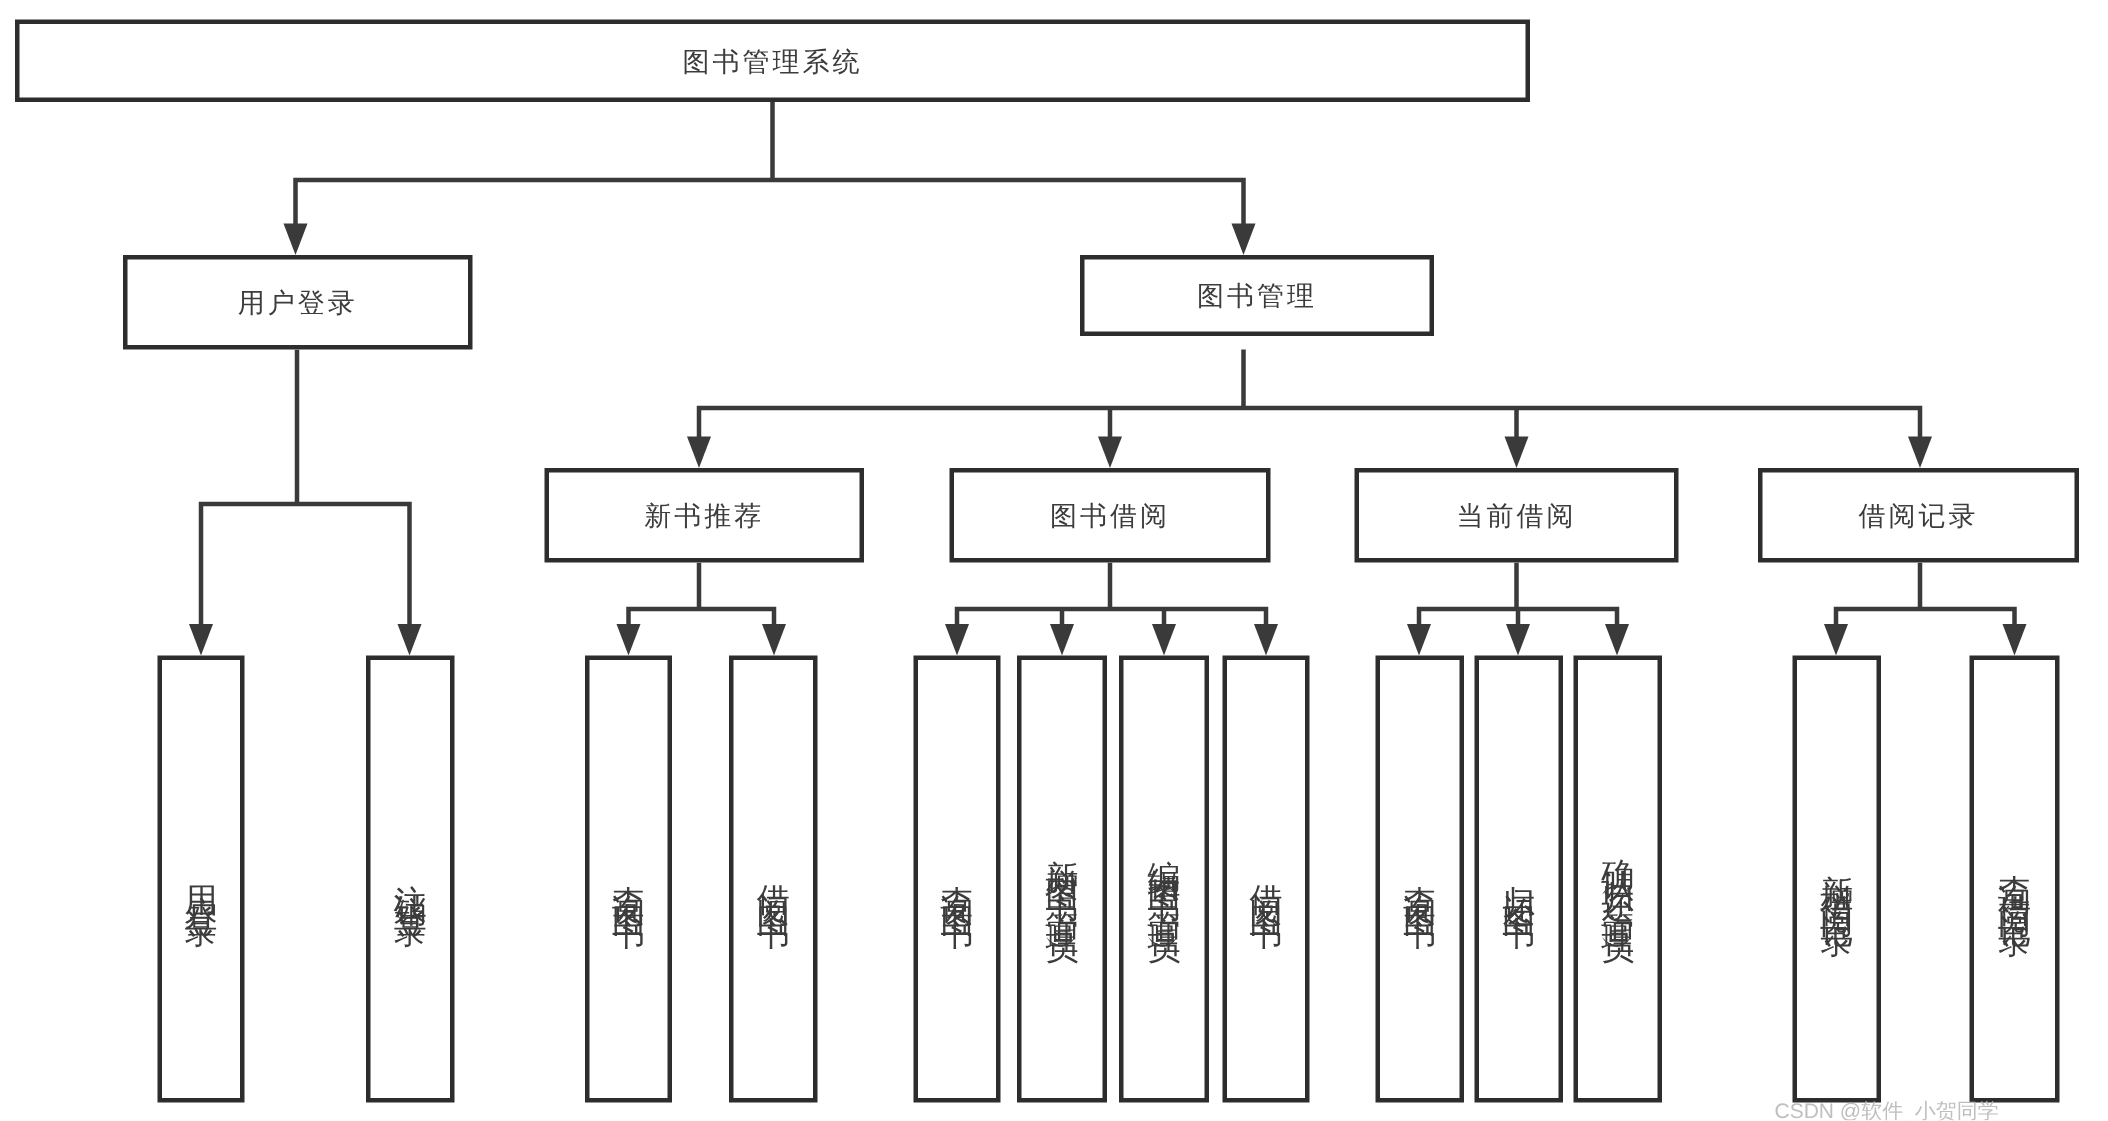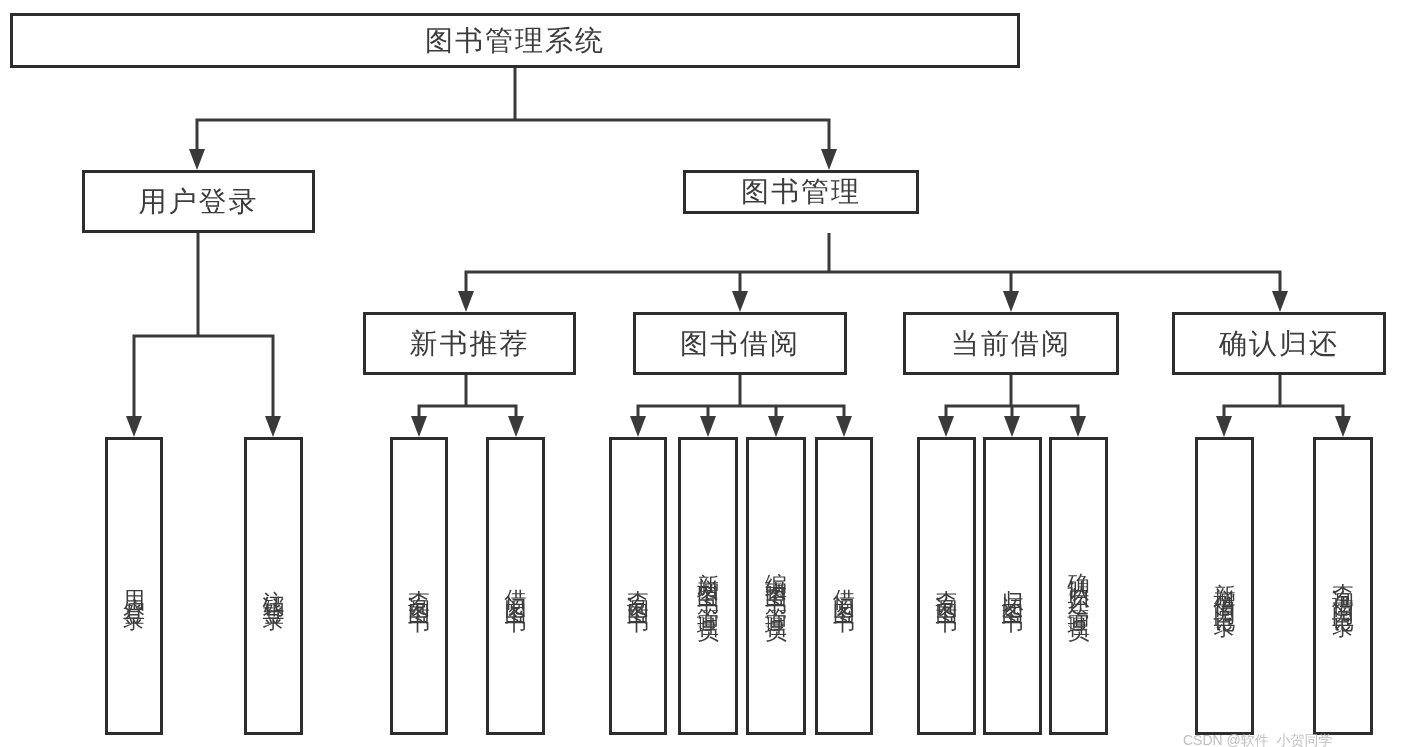--- a/index.html
+++ b/index.html
@@ -22,21 +22,21 @@
   .wires path{stroke:var(--line);stroke-width:3;fill:none;}
   .wires polygon{fill:var(--line);stroke:none;}
   .node{
     position:absolute;
     box-sizing:border-box;
     background:#fff;
     border:3px solid var(--border);
     display:flex;align-items:center;justify-content:center;
     z-index:2;
   }
-  .hlabel{font-size:28px;letter-spacing:2px;white-space:nowrap;}
+  .hlabel{font-size:18px;letter-spacing:2px;white-space:nowrap;}
   .vtext{
     writing-mode:vertical-rl;
     text-orientation:mixed;
     font-size:22px;
     letter-spacing:7px;
     line-height:1;
     max-height:284px;
   }
   .leaf{width:58px;top:437px;height:298px;}
   .watermark{
@@ -90,35 +90,35 @@
     <polygon points="1335,416 1351,416 1343,437"></polygon>
   </svg>
 
   <div class="node" style="left:10px;top:13px;width:1010px;height:55px">
     <span class="hlabel">图书管理系统</span>
   </div>
 
   <div class="node" style="left:82px;top:170px;width:233px;height:63px">
     <span class="hlabel">用户登录</span>
   </div>
-  <div class="node" style="left:683px;top:170px;width:236px;height:44px">
+  <div class="node" style="left:720px;top:170px;width:236px;height:54px">
     <span class="hlabel">图书管理</span>
   </div>
 
   <div class="node" style="left:363px;top:312px;width:213px;height:63px">
     <span class="hlabel">新书推荐</span>
   </div>
   <div class="node" style="left:903px;top:312px;width:216px;height:63px">
     <span class="hlabel">当前借阅</span>
   </div>
   <div class="node" style="left:633px;top:312px;width:214px;height:63px">
     <span class="hlabel">图书借阅</span>
   </div>
   <div class="node" style="left:1172px;top:312px;width:214px;height:63px">
-    <span class="hlabel">确认归还</span>
+    <span class="hlabel">借阅记录</span>
   </div>
 
   <div class="node leaf" style="left:105px">
     <span class="vtext">用户登录</span>
   </div>
   <div class="node leaf" style="left:244px;width:59px">
     <span class="vtext">注销登录</span>
   </div>
 
   <div class="node leaf" style="left:390px">

